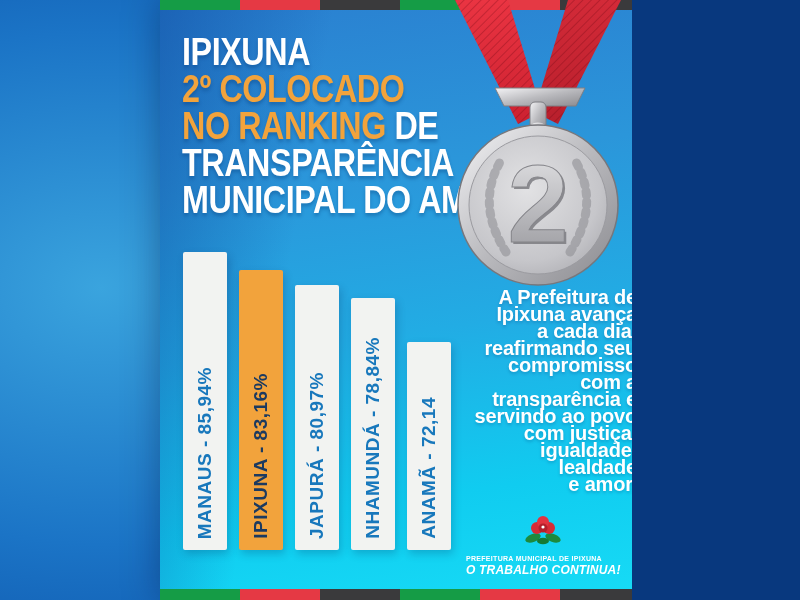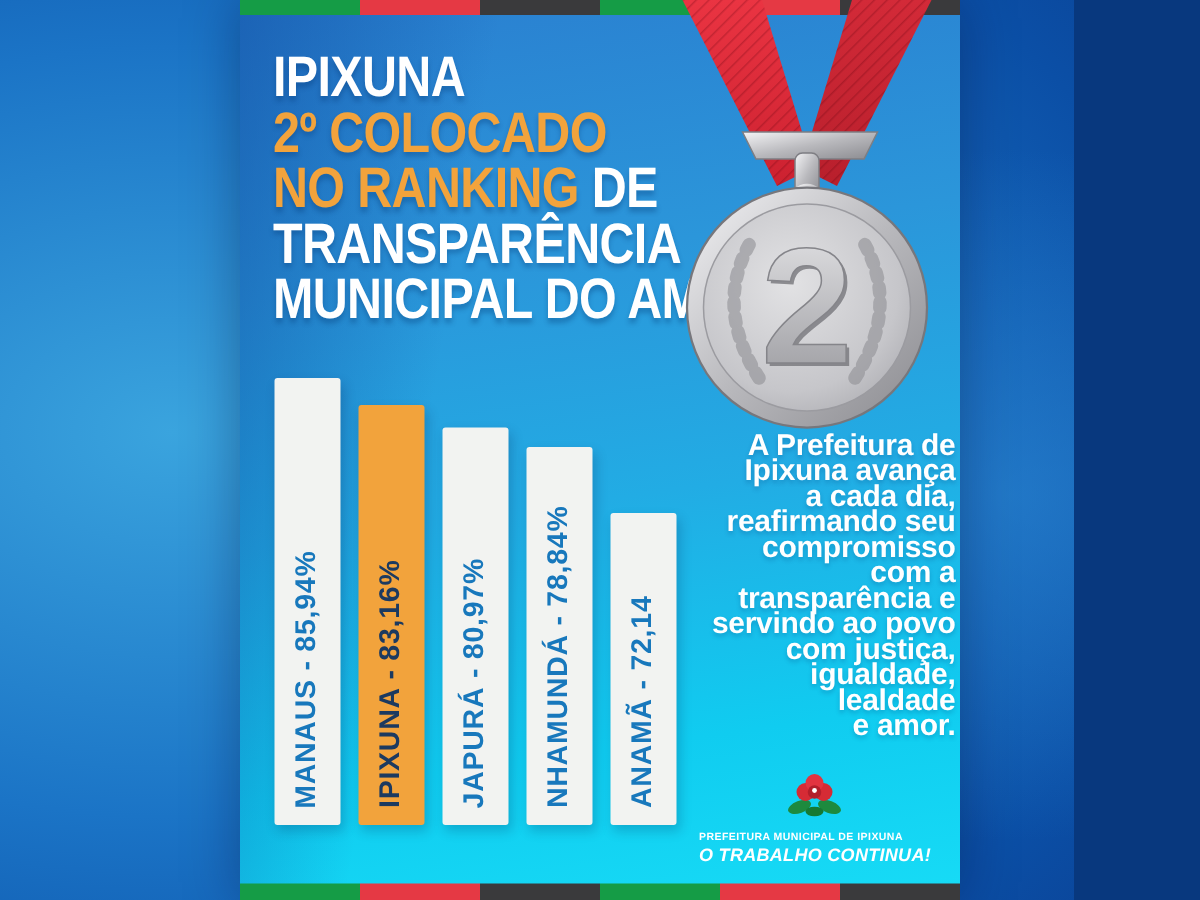--- a/index.html
+++ b/index.html
@@ -1,17 +1,17 @@
 <!DOCTYPE html>
 <html><head>
 <meta charset="utf-8">
 <style>
   html,body{margin:0;padding:0;background:#08387e;}
   .canvas{
-    position:relative;width:716px;height:600px;overflow:hidden;
+    position:relative;width:632px;height:600px;overflow:hidden;
     font-family:"Liberation Sans", sans-serif;
     background:
       radial-gradient(65% 55% at 94% 55%, rgba(46,140,215,.55) 0%, rgba(46,140,215,0) 70%),
       radial-gradient(120% 95% at 16% 48%, #3aa4de 0%, #1b74c6 45%, #0b4fa6 80%, #0a3f92 100%);
   }
   .poster{
     position:absolute;left:160px;top:0;width:480px;height:600px;
     background:
       linear-gradient(100deg, rgba(13,70,155,.5) 0%, rgba(13,70,155,0) 30%),
       linear-gradient(172deg, #2a7fd0 0%, #2b96da 30%, #22ace4 55%, #10ccf0 80%, #17dcf6 100%);

